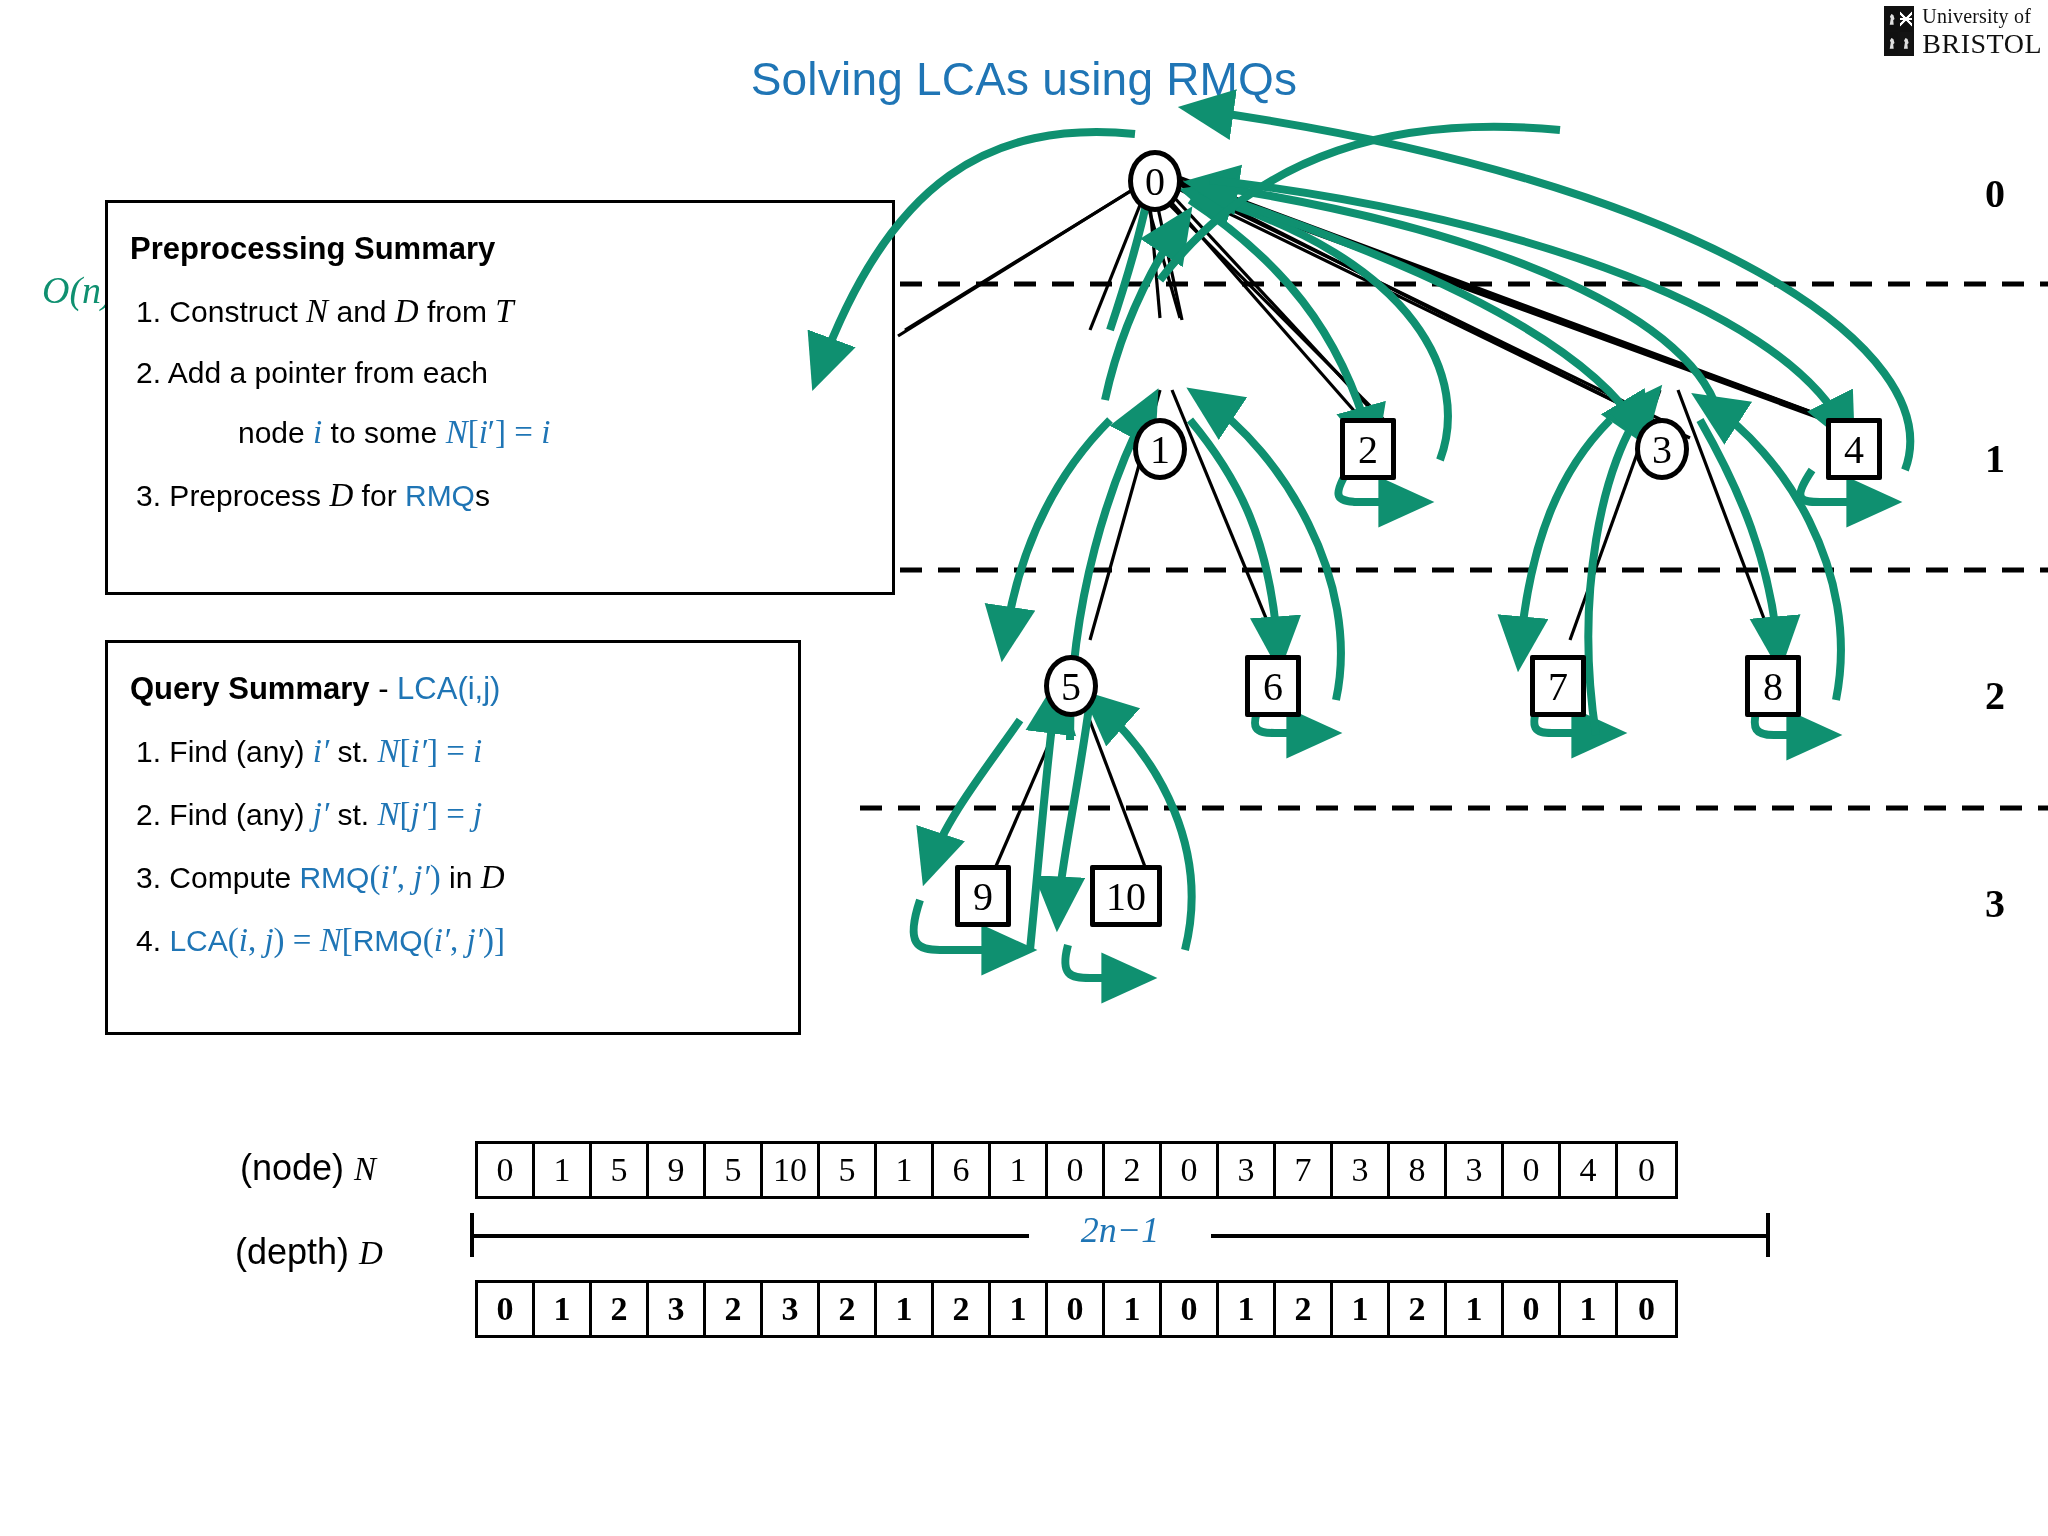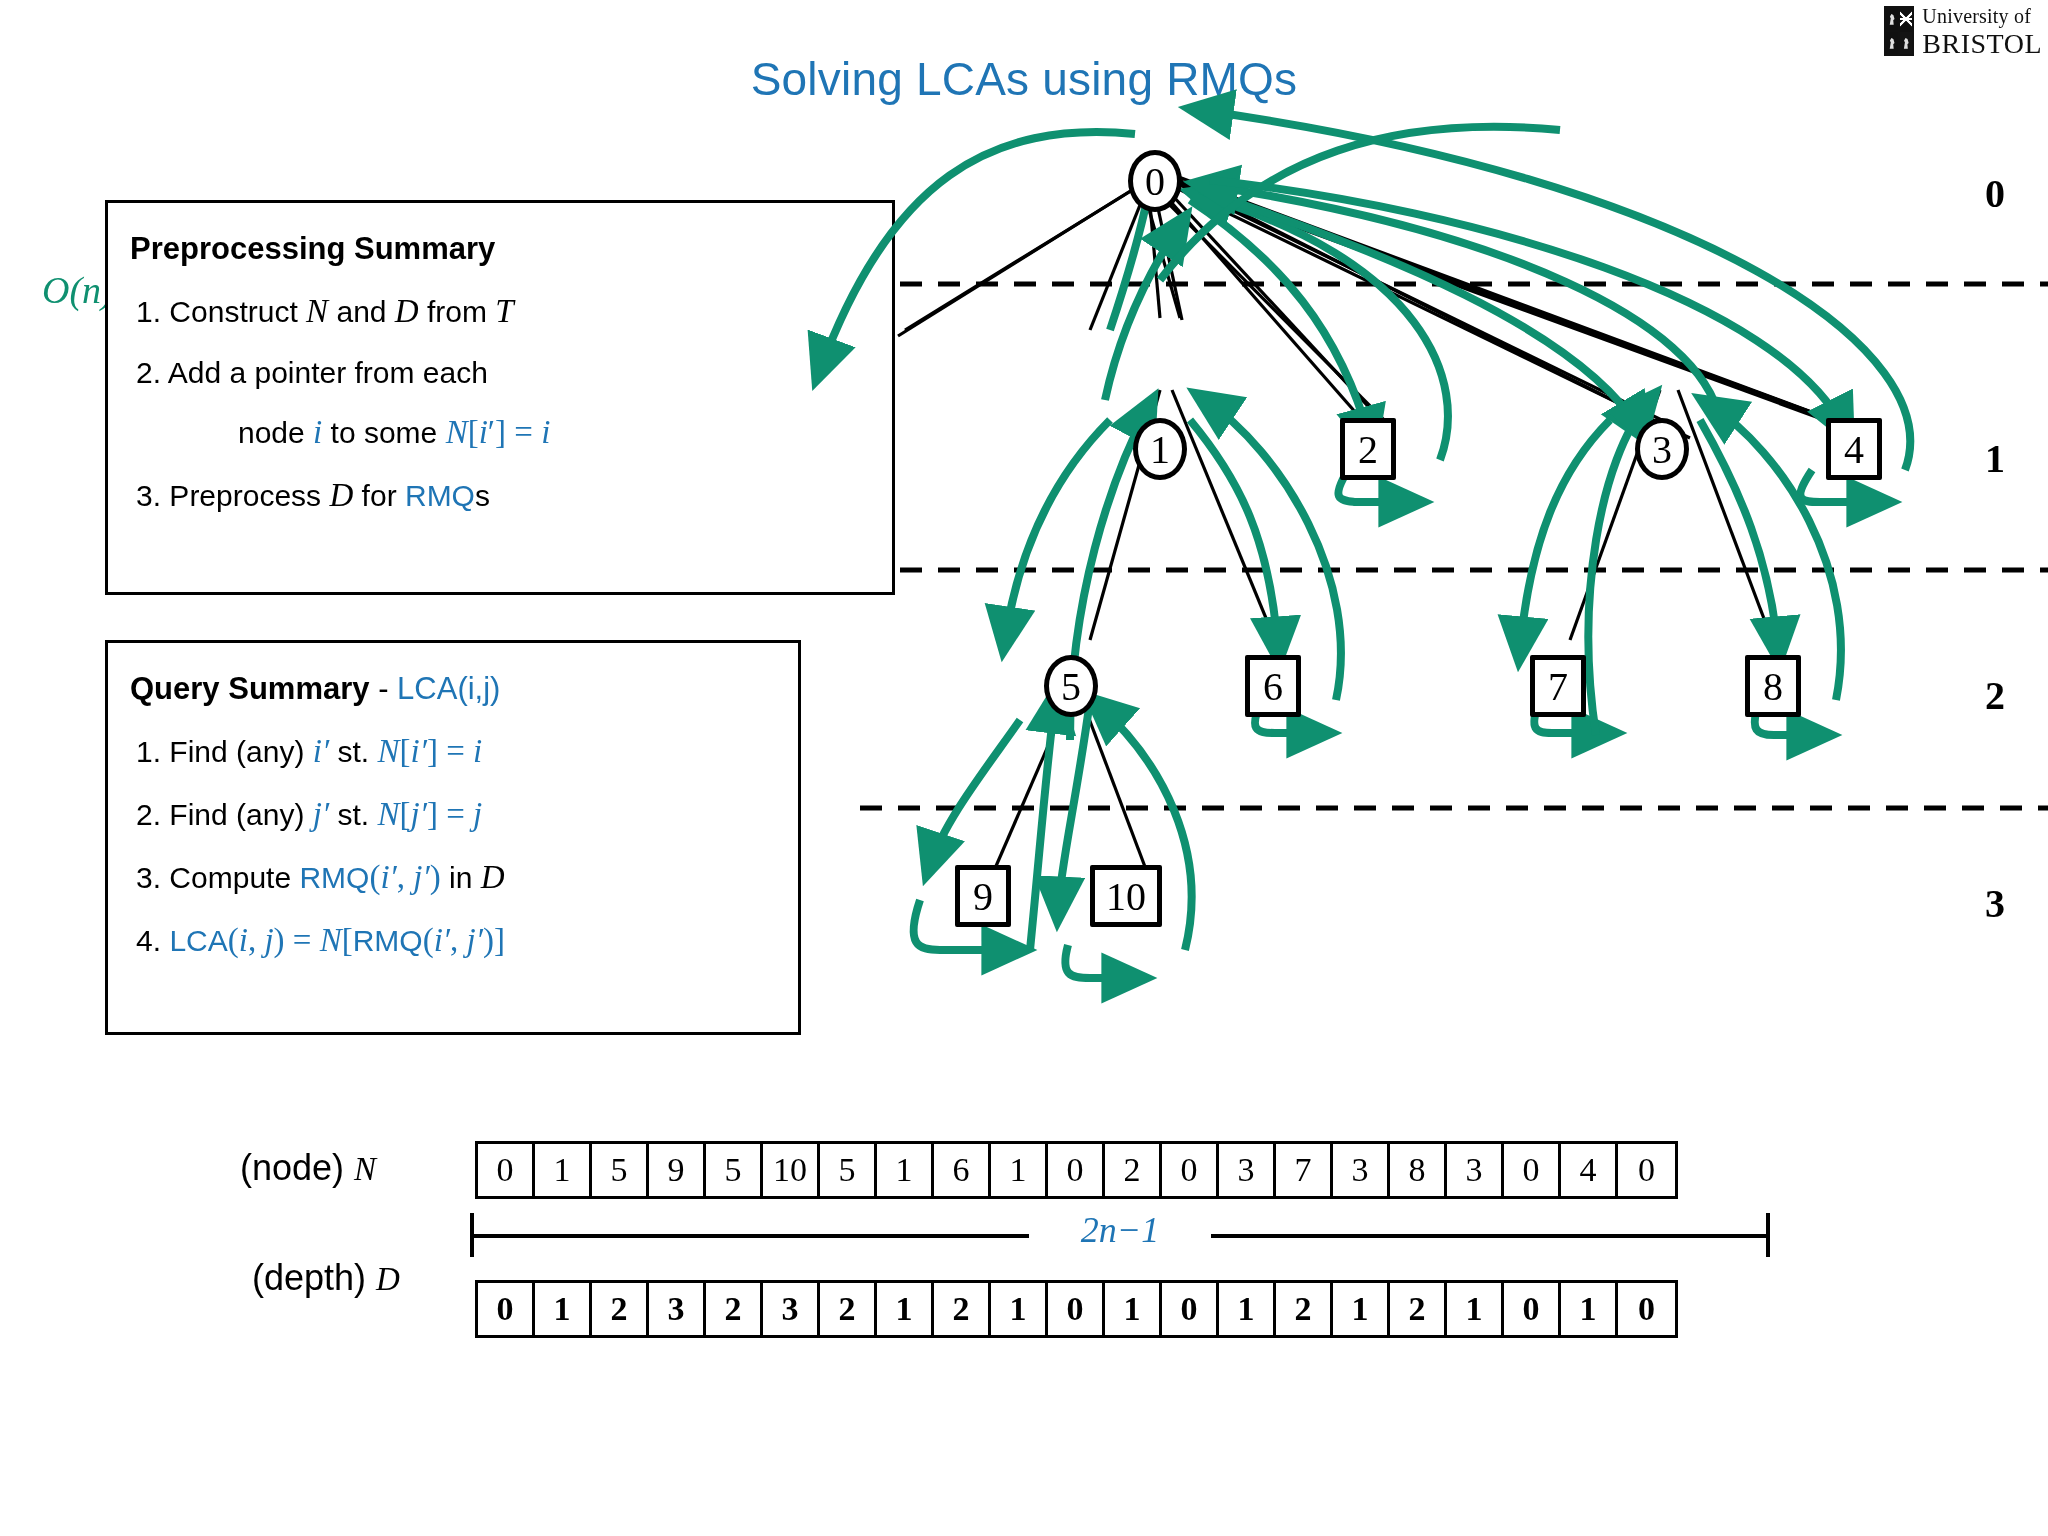--- a/index.html
+++ b/index.html
@@ -147,23 +147,22 @@
     border-radius: 2px;
   }
   .node.wide { width: 72px; }
 
   
   #arr-node-label {
     left: 240px; top: 1147px;
     font-size: 36px;
   }
   #arr-depth-label {
-    left: 235px; top: 1257px;
+    left: 235px; top: 1231px;
     font-size: 36px;
-    margin-left: 17px;
   }
   .arr {
     display: flex;
     border: 3px solid #000;
     box-sizing: border-box;
     background: #fff;
   }
   .arr .cell {
     width: 57px; height: 52px;
     border-right: 3px solid #000;

